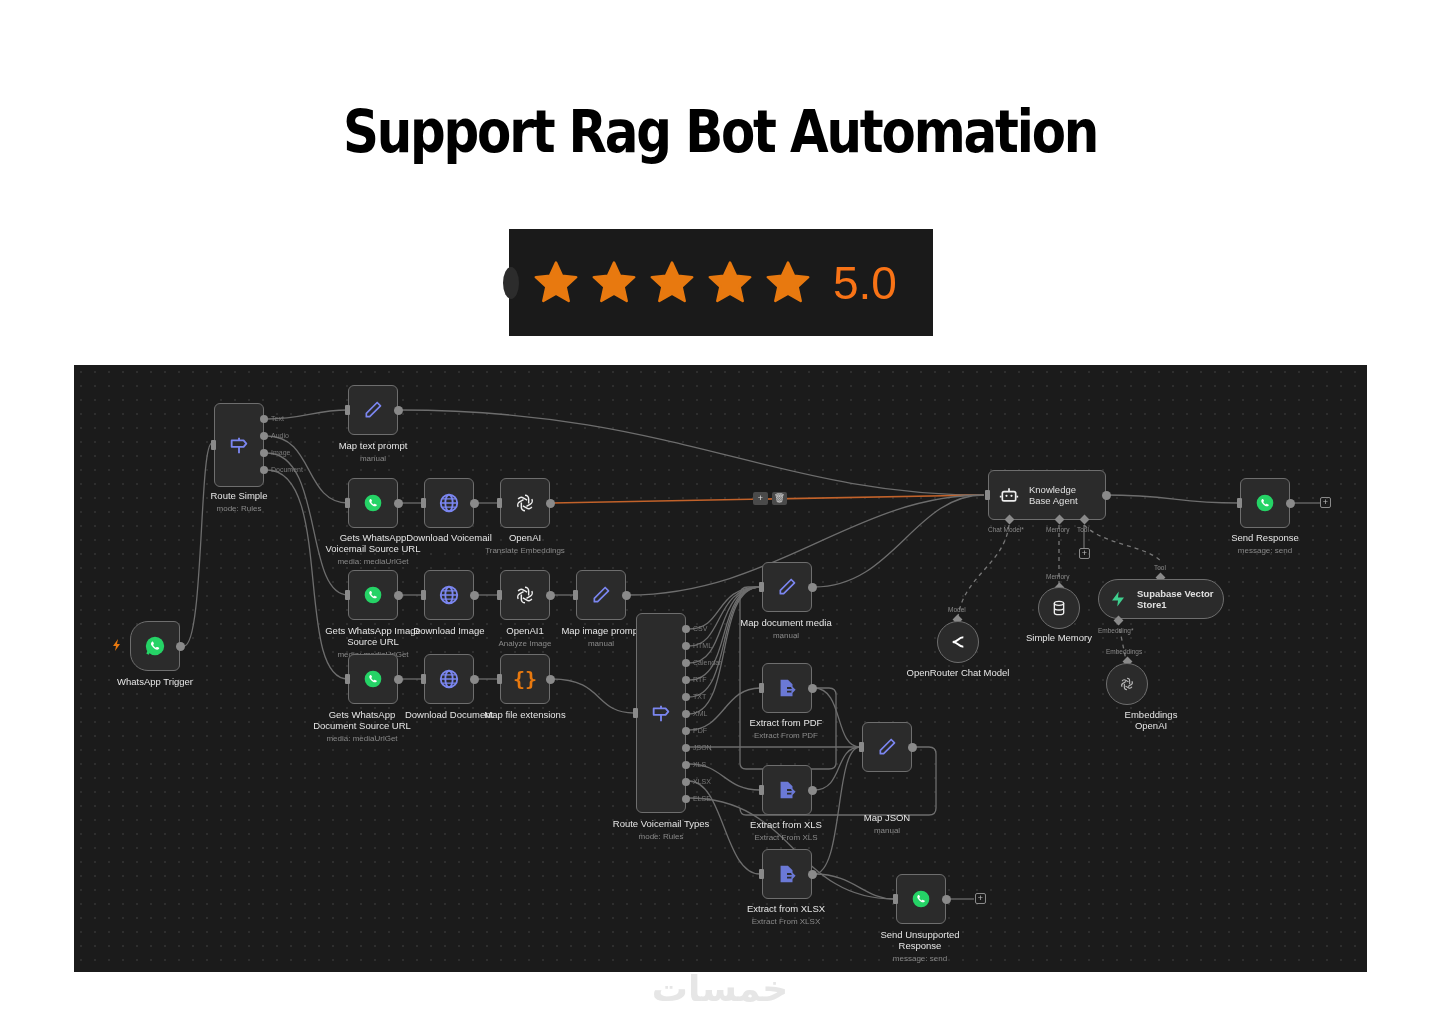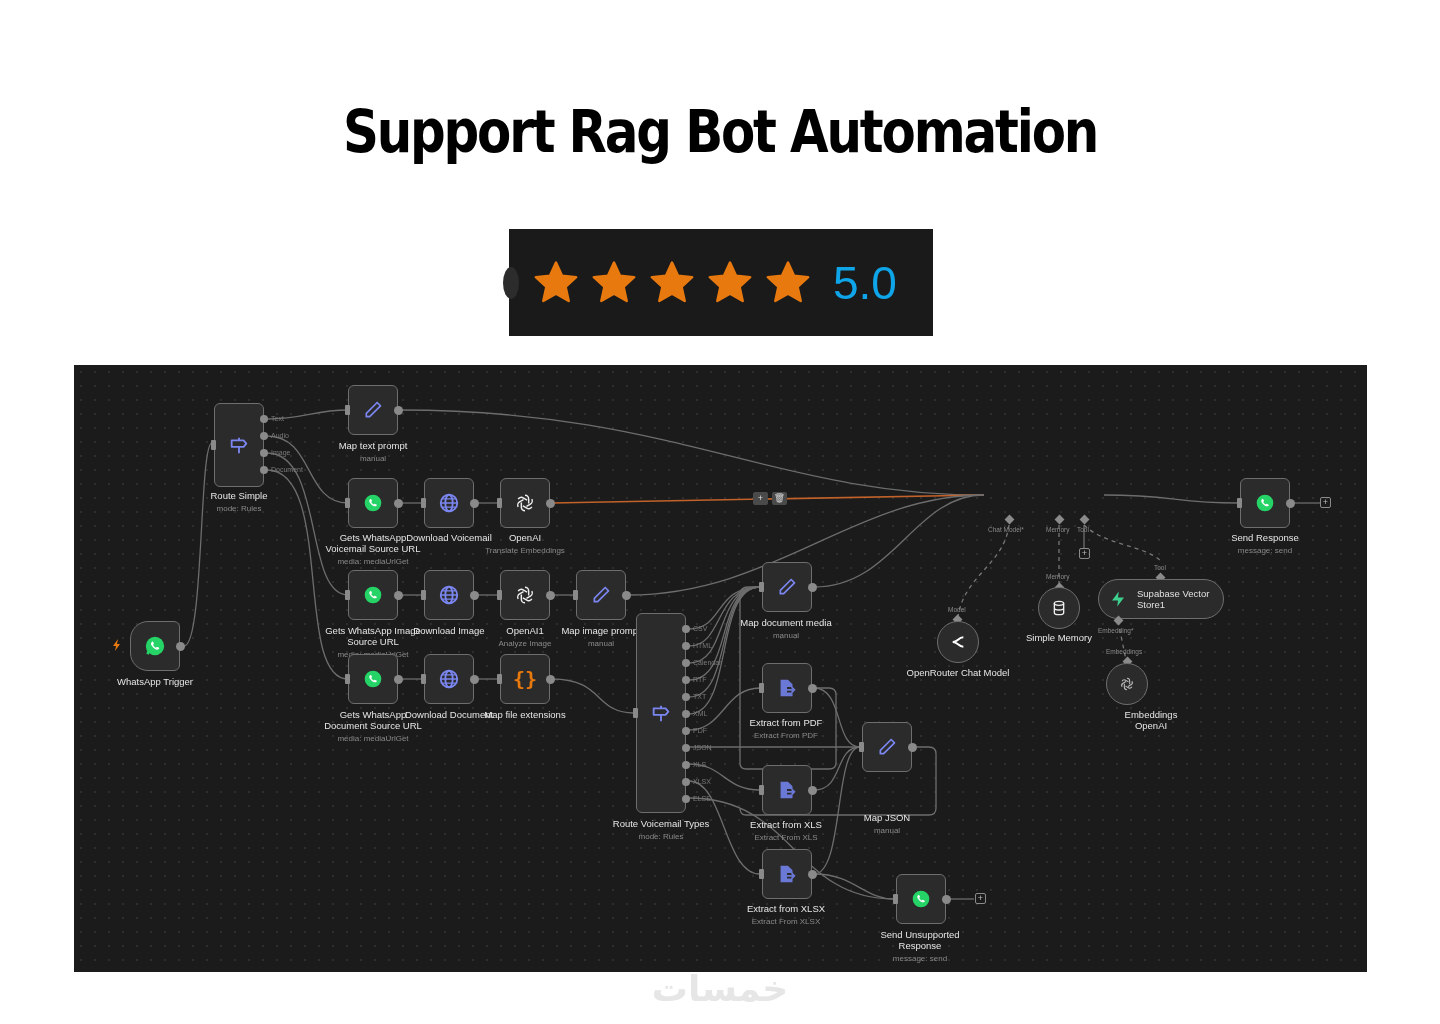--- a/index.html
+++ b/index.html
@@ -16,21 +16,21 @@
       position: absolute; left: 509px; top: 229px; width: 424px; height: 107px;
       background: #1a1a1a; display: flex; align-items: center; padding-left: 22px;
     }
     .rating-box .edge {
       position: absolute; left: -6px; top: 38px; width: 16px; height: 32px; border-radius: 50%;
       background: #2c2c2c;
     }
     .star { width: 50px; height: 50px; margin-right: 8px; }
     .star svg { width: 50px; height: 50px; display: block; }
     .rating-value {
-      color: #0ea5e9; font-family: "Liberation Sans", sans-serif; font-size: 46px; margin-left: 12px;
+      color: #f97316; font-family: "Liberation Sans", sans-serif; font-size: 46px; margin-left: 12px;
     }
 
     .canvas {
       position: absolute; left: 74px; top: 365px; width: 1293px; height: 607px;
       background-color: #1b1b1b;
       background-image: radial-gradient(#2e2e2e 1px, transparent 1px);
       background-size: 14px 14px;
       overflow: hidden;
     }
     .edges { position: absolute; left: 0; top: 0; width: 1293px; height: 607px; }
@@ -335,21 +335,21 @@
   <div class="node" style="left:274px;top:289px;">
     <span class="port-in"></span>
     <span class="icon">
         <svg width="20" height="20" viewBox="0 0 24 24">
           <circle cx="12" cy="12" r="10" fill="#25D366"></circle>
           <path d="M8.5 7.5c.5-.6 1.3-.5 1.6.2l.6 1.4c.2.4 0 .9-.3 1.2l-.5.5c.6 1.3 1.7 2.4 3 3l.5-.5c.3-.3.8-.4 1.2-.2l1.4.6c.7.3.8 1.1.2 1.6-1 .9-2.6 1-4.3-.1-1.6-1-2.9-2.3-3.8-3.9-.9-1.6-.6-3 .4-3.8z" fill="#fff"></path>
         </svg>
       </span>
     <span class="port-out"></span>
   </div>
-  <div class="node-label" style="left:299px;top:344px;"><span style="display:inline-block;width:100px;">Gets WhatsApp Document Source URL</span><span class="node-sub">media: mediaUrlGet</span></div>
+  <div class="node-label" style="left:288px;top:344px;"><span style="display:inline-block;width:100px;">Gets WhatsApp Document Source URL</span><span class="node-sub">media: mediaUrlGet</span></div>
 
   <div class="node" style="left:350px;top:289px;">
     <span class="port-in"></span>
     <span class="icon">
         <svg width="22" height="22" viewBox="0 0 24 24">
           <circle cx="12" cy="12" r="9" stroke="#7b86f0" stroke-width="2" fill="none"></circle>
           <ellipse cx="12" cy="12" rx="4" ry="9" stroke="#7b86f0" stroke-width="2" fill="none"></ellipse>
           <path d="M3 12h18M5 7.5h14M5 16.5h14" stroke="#7b86f0" stroke-width="1.6"></path>
         </svg>
       </span>
@@ -462,20 +462,33 @@
         <svg width="20" height="20" viewBox="0 0 24 24">
           <circle cx="12" cy="12" r="10" fill="#25D366"></circle>
           <path d="M8.5 7.5c.5-.6 1.3-.5 1.6.2l.6 1.4c.2.4 0 .9-.3 1.2l-.5.5c.6 1.3 1.7 2.4 3 3l.5-.5c.3-.3.8-.4 1.2-.2l1.4.6c.7.3.8 1.1.2 1.6-1 .9-2.6 1-4.3-.1-1.6-1-2.9-2.3-3.8-3.9-.9-1.6-.6-3 .4-3.8z" fill="#fff"></path>
         </svg>
       </span>
     <span class="port-out"></span>
   </div>
   <div class="plus-btn" style="left:901px;top:528px;">+</div>
   <div class="node-label" style="left:846px;top:564px;"><span style="display:inline-block;width:90px;">Send Unsupported Response</span><span class="node-sub">message: send</span></div>
 
+  <div class="node wide" style="left:914px;top:105px;">
+    <span class="port-in"></span>
+    <span class="icon">
+        <svg width="20" height="20" viewBox="0 0 24 24">
+          <rect x="4" y="8" width="16" height="11" rx="2" stroke="#eee" stroke-width="2" fill="none"></rect>
+          <path d="M12 4v4M2 13v2M22 13v2" stroke="#eee" stroke-width="2"></path>
+          <circle cx="9" cy="13" r="1.3" fill="#eee"></circle>
+          <circle cx="15" cy="13" r="1.3" fill="#eee"></circle>
+        </svg>
+      </span>
+    <span class="label-inner" style="width:60px;">Knowledge Base Agent</span>
+    <span class="port-out"></span>
+  </div>
   <div class="port-diamond" style="left:932px;top:151px;"></div>
   <div class="port-diamond" style="left:982px;top:151px;"></div>
   <div class="port-diamond" style="left:1007px;top:151px;"></div>
   <span class="sub-label" style="left:914px;top:161px;">Chat Model*</span>
   <span class="sub-label" style="left:972px;top:161px;">Memory</span>
   <span class="sub-label" style="left:1003px;top:161px;">Tool</span>
   <div class="plus-btn" style="left:1005px;top:183px;">+</div>
 
   <div class="node" style="left:1166px;top:113px;">
     <span class="port-in"></span>
@@ -514,21 +527,21 @@
   <div class="node-label" style="left:985px;top:267px;">Simple Memory</div>
 
   <span class="sub-label" style="left:1080px;top:199px;">Tool</span>
   <div class="port-diamond" style="left:1083px;top:209px;"></div>
   <div class="node pill" style="left:1024px;top:214px;">
     <span class="icon">
         <svg width="18" height="18" viewBox="0 0 24 24">
           <path d="M13 2L4 14h8l-1 8 9-12h-8z" fill="#3ECF8E"></path>
         </svg>
       </span>
-    <span class="label-inner" style="width:90px;">Supabase Vector Store1</span>
+    <span class="label-inner" style="width:90px;font-weight:bold;">Supabase Vector Store1</span>
   </div>
   <div class="port-diamond" style="left:1041px;top:252px;"></div>
   <span class="sub-label" style="left:1024px;top:262px;">Embedding*</span>
 
   <span class="sub-label" style="left:1032px;top:283px;">Embeddings</span>
   <div class="port-diamond" style="left:1050px;top:293px;"></div>
   <div class="node round" style="left:1032px;top:298px;">
     <span class="icon">
         <svg width="16" height="16" viewBox="0 0 24 24">
           <g stroke="#bbb" stroke-width="1.6" fill="none">

